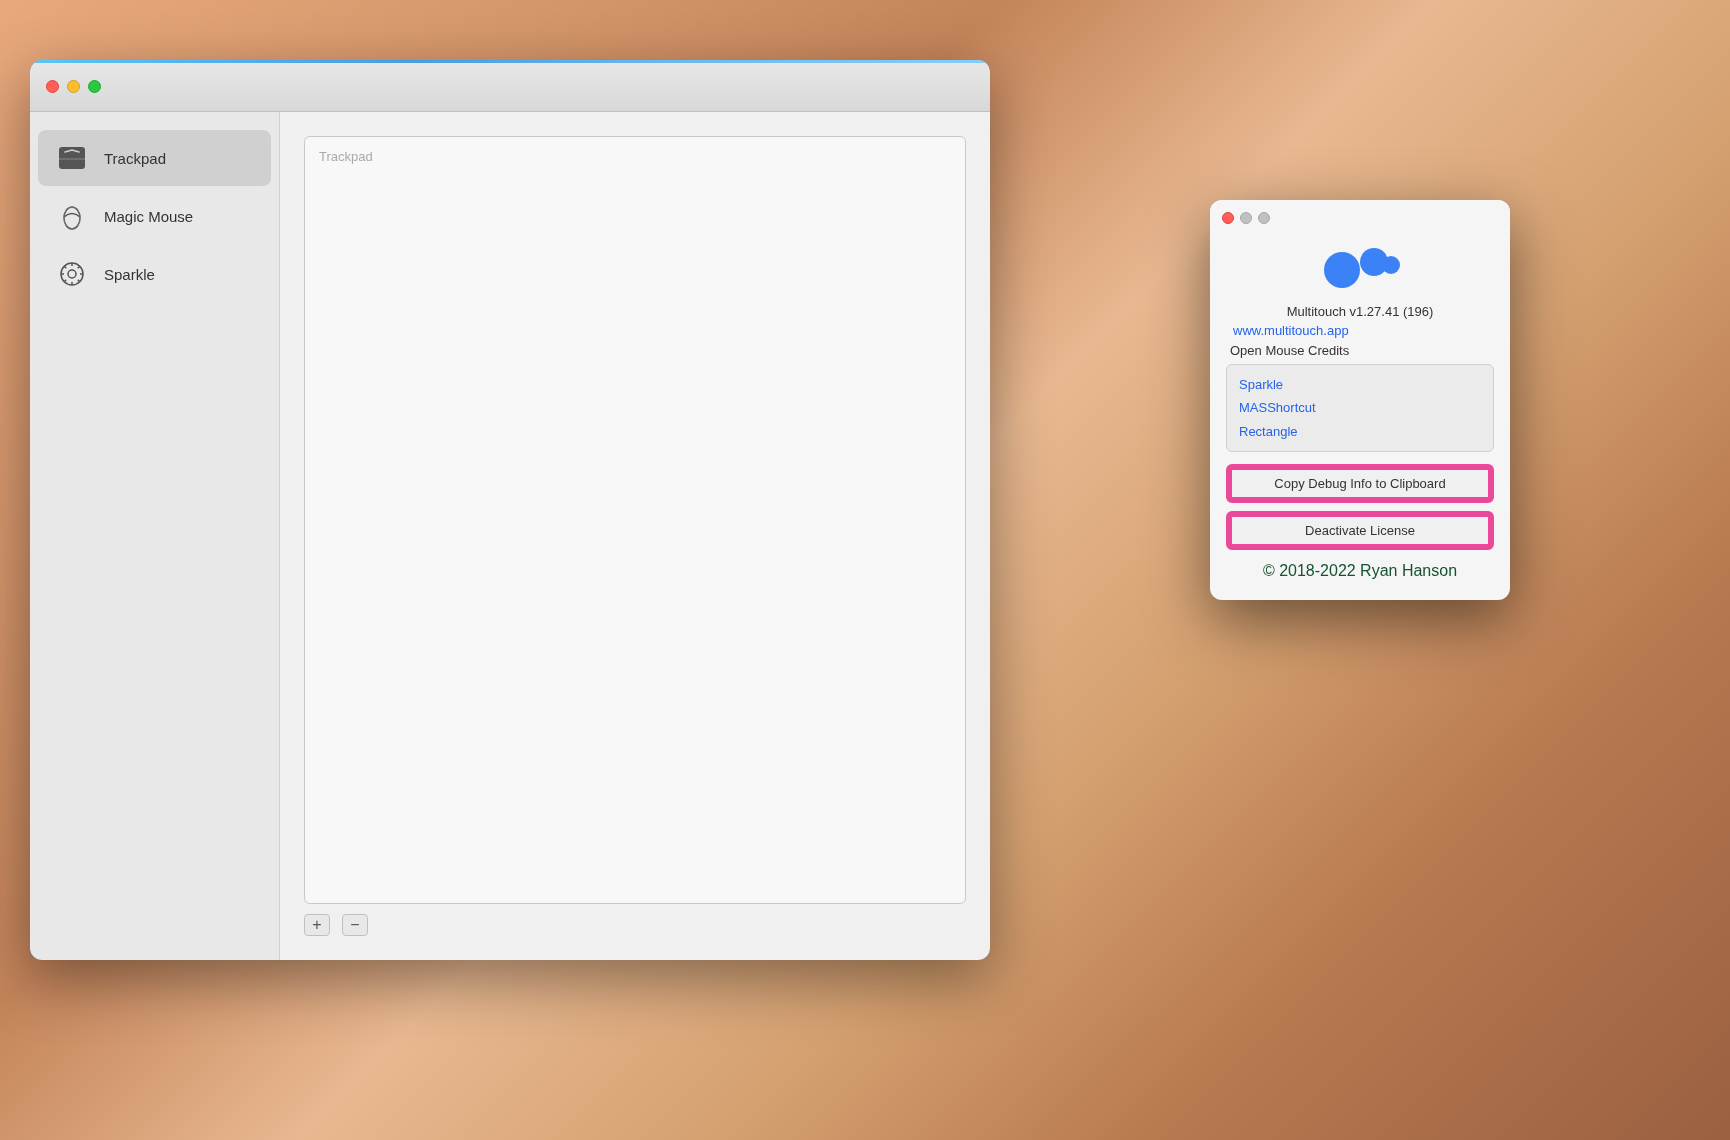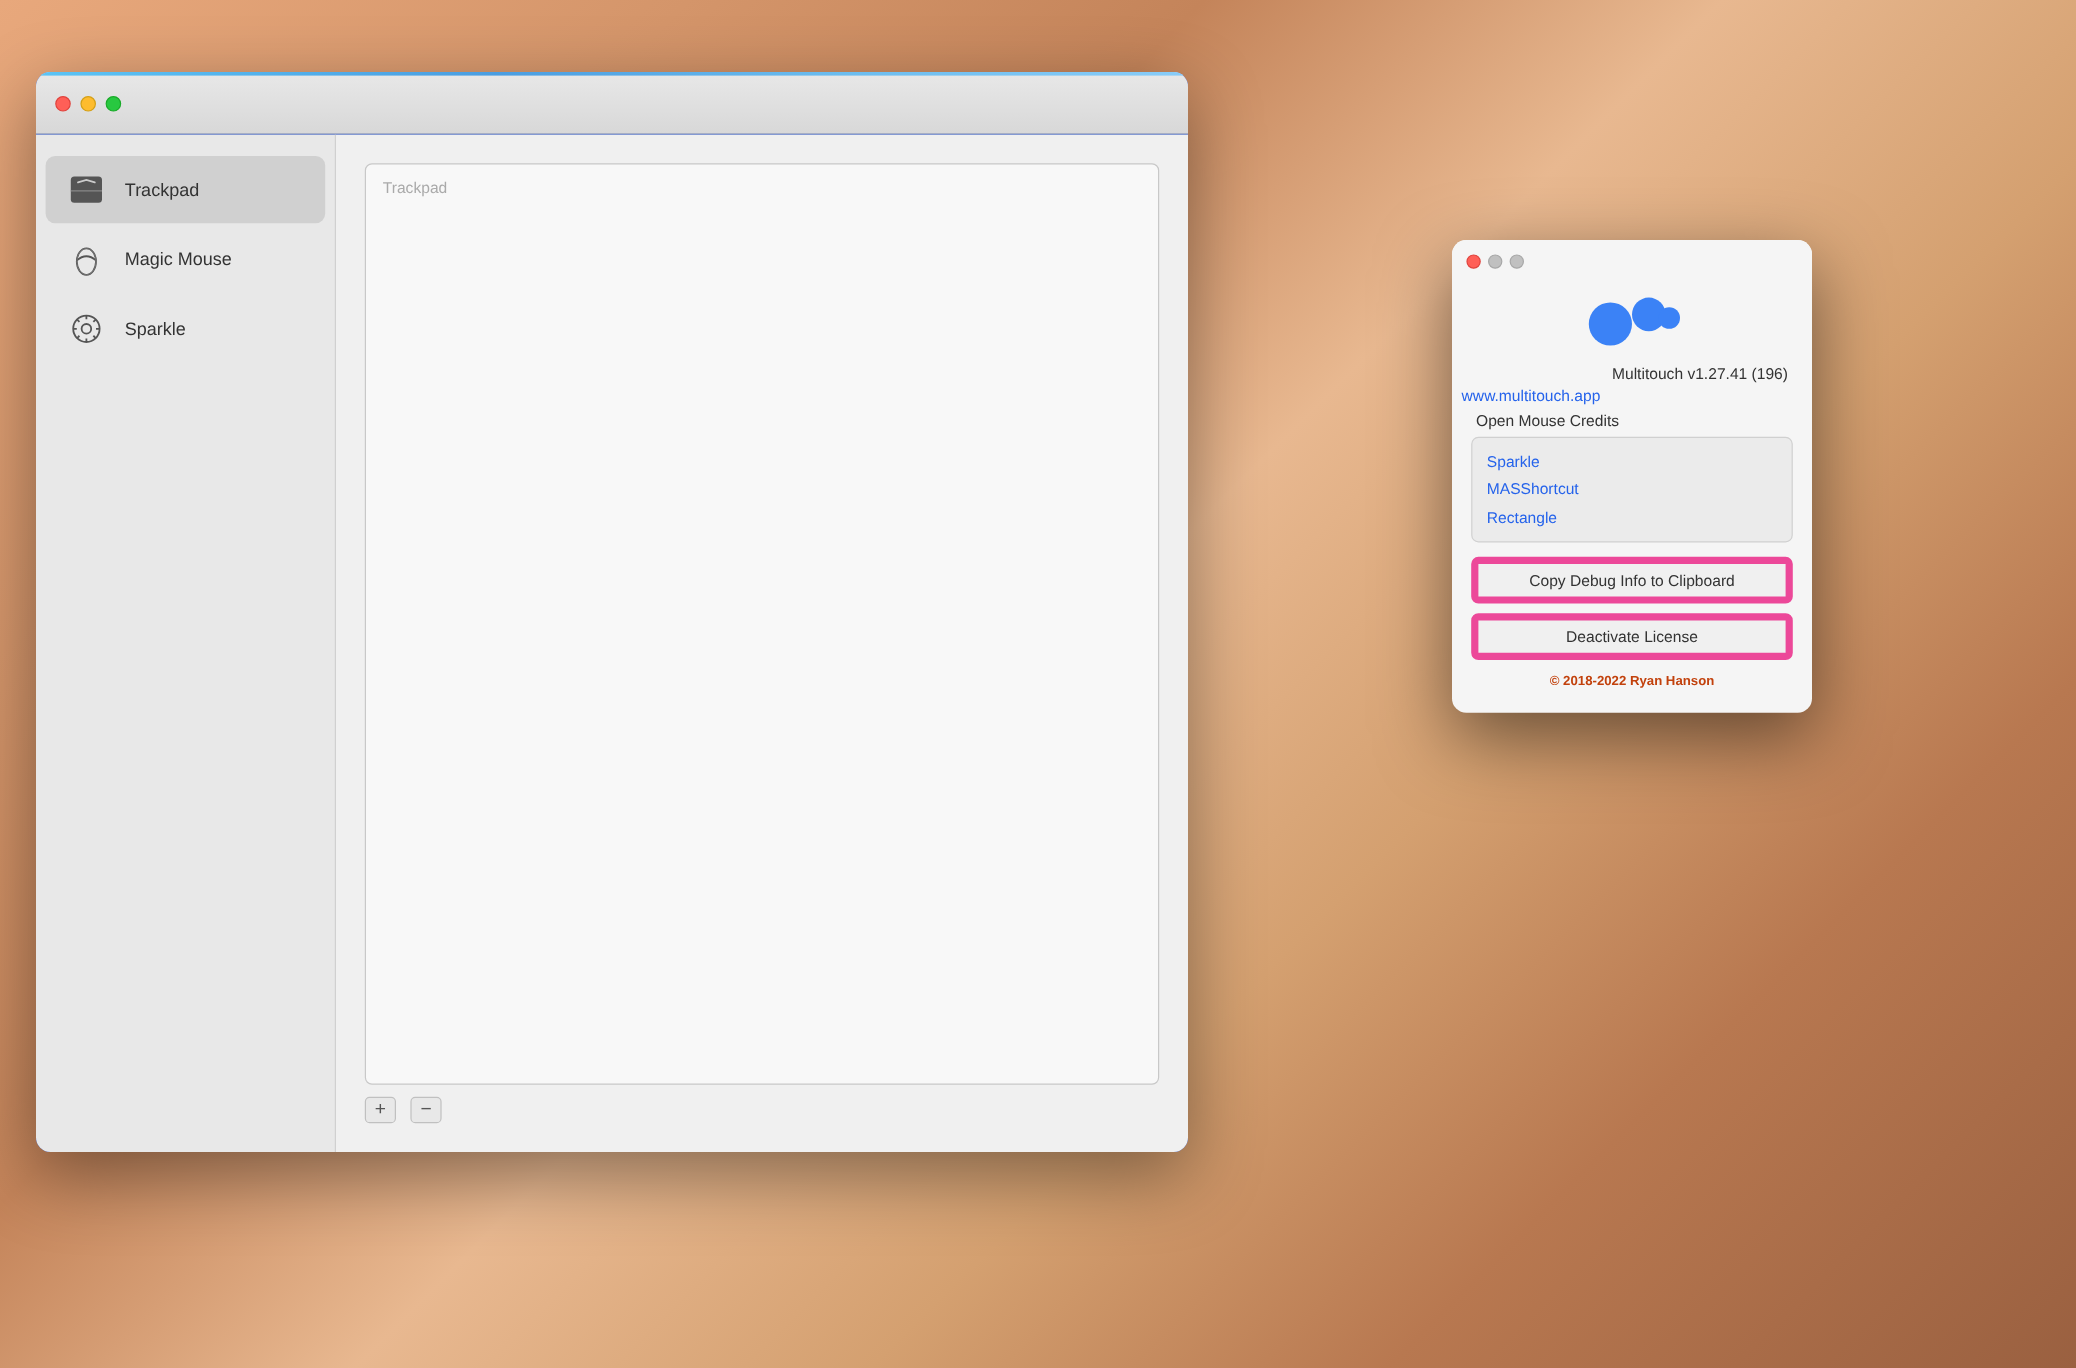--- a/index.html
+++ b/index.html
@@ -235,31 +235,31 @@
       width: 18px;
       height: 18px;
       border-radius: 50%;
       background: #3b82f6;
       position: absolute;
       left: 58px;
       top: 8px;
     }
 
     .about-app-name {
-      text-align: right;
+      text-align: center;
       font-size: 13px;
       color: #333;
       padding: 4px 20px 2px;
     }
 
     .about-app-link {
       text-align: center;
       font-size: 13px;
       color: #2563eb;
-      padding: 2px 8px 8px;
+      padding: 2px 23px 8px;
       cursor: pointer;
       text-decoration: none;
     }
 
     .about-section-title {
       font-size: 13px;
       color: #333;
       padding: 4px 20px 6px;
       font-weight: 400;
     }
@@ -290,24 +290,23 @@
       border: 6px solid #ec4899;
       border-radius: 6px;
       font-size: 13px;
       color: #333;
       cursor: pointer;
       text-align: center;
     }
 
     .about-copyright {
       text-align: center;
-      font-size: 11px;
-      color: #c2410c;
+      font-size: 16px;
+      color: #14532d;
       padding: 4px 20px 0;
-      font-weight: bold;
     }
 
     
     .icon-svg {
       width: 32px;
       height: 32px;
     }
   </style>
 </head>
 <body>

